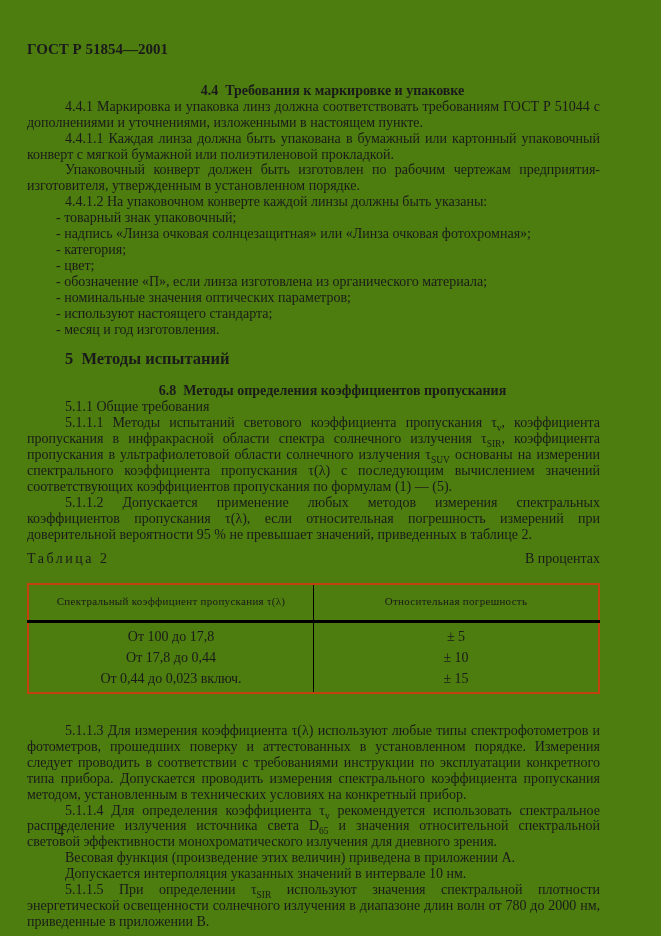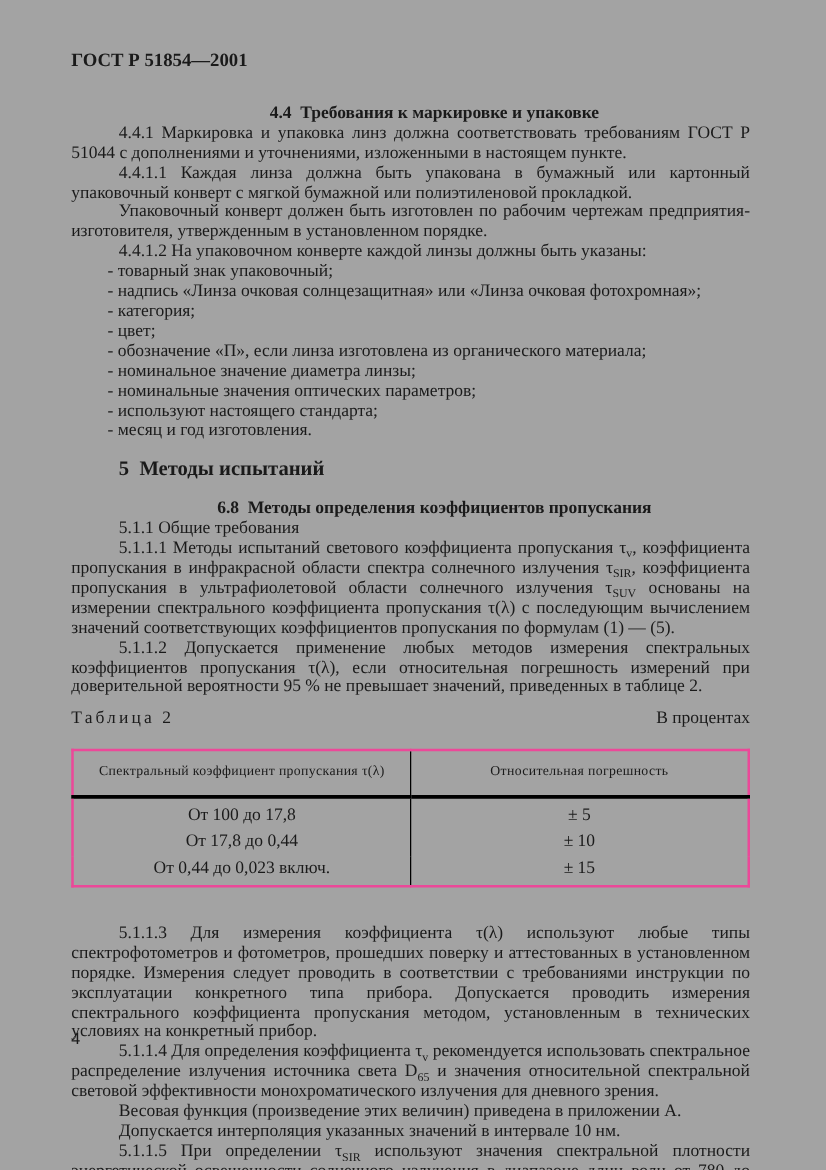--- a/index.html
+++ b/index.html
@@ -4,27 +4,27 @@
 <style>
   html, body {
     margin: 0;
     padding: 0;
     background: #ffffff;
   }
   .page {
     position: relative;
     width: 661px;
     height: 936px;
-    background: #a3a3a3;
+    background: #4d7c0f;
     color: #1a1a1a;
     font-family: "Liberation Serif", "DejaVu Serif", serif;
     font-size: 14px;
     line-height: 15.9px;
     box-sizing: border-box;
-    padding: 42px 61px 0 57px;
+    padding: 42px 61px 0 27px;
     overflow: hidden;
   }
   .running-header {
     font-weight: bold;
     font-size: 15px;
     margin-bottom: 25px;
     white-space: pre-wrap;
   }
   .para {
     margin: 0;
@@ -56,21 +56,21 @@
     justify-content: space-between;
     align-items: baseline;
     margin: 9px 0 5px 0;
   }
   .table-caption .caption-label {
     letter-spacing: 2.5px;
   }
   table.t2 {
     width: 100%;
     border-collapse: collapse;
-    border: 2px solid #ec4899;
+    border: 2px solid #c2410c;
     margin: 16px 0 29px 0;
   }
   table.t2 th {
     width: 48%;
     font-weight: normal;
     font-size: 11px;
     letter-spacing: 0.3px;
     text-align: center;
     vertical-align: middle;
     padding: 9px 4px 10px 4px;
@@ -115,21 +115,20 @@
   <p class="para">4.4.1.1 Каждая линза должна быть упакована в бумажный или картонный упаковочный конверт с мягкой бумажной или полиэтиленовой прокладкой.</p>
   <p class="para">Упаковочный конверт должен быть изготовлен по рабочим чертежам предприятия-изготовителя, утвержденным в установленном порядке.</p>
   <p class="para">4.4.1.2 На упаковочном конверте каждой линзы должны быть указаны:</p>
 
   <div>
     <p class="list-item">- товарный знак упаковочный;</p>
     <p class="list-item">- надпись «Линза очковая солнцезащитная» или «Линза очковая фотохромная»;</p>
     <p class="list-item">- категория;</p>
     <p class="list-item">- цвет;</p>
     <p class="list-item">- обозначение «П», если линза изготовлена из органического материала;</p>
-    <p class="list-item">- номинальное значение диаметра линзы;</p>
     <p class="list-item">- номинальные значения оптических параметров;</p>
     <p class="list-item">- используют настоящего стандарта;</p>
     <p class="list-item">- месяц и год изготовления.</p>
   </div>
 
   <div class="chapter">5  Методы испытаний</div>
 
   <p class="para bold-head">6.8  Методы определения коэффициентов пропускания</p>
   <p class="para">5.1.1 Общие требования</p>
 

